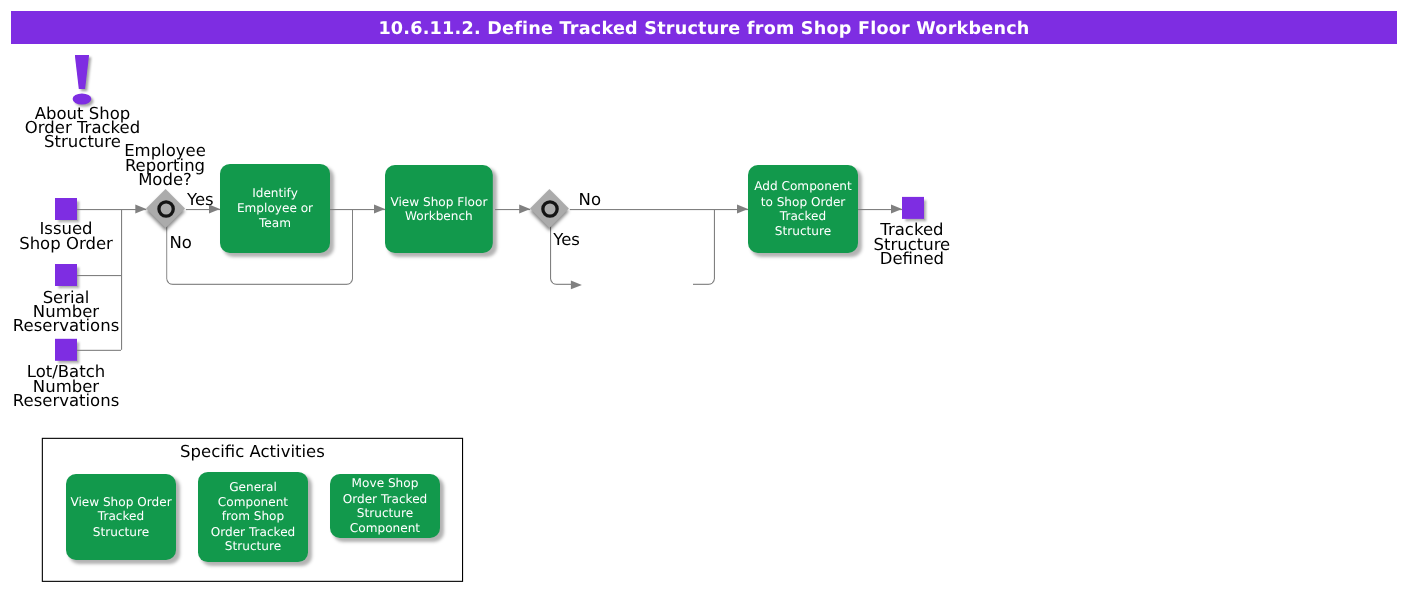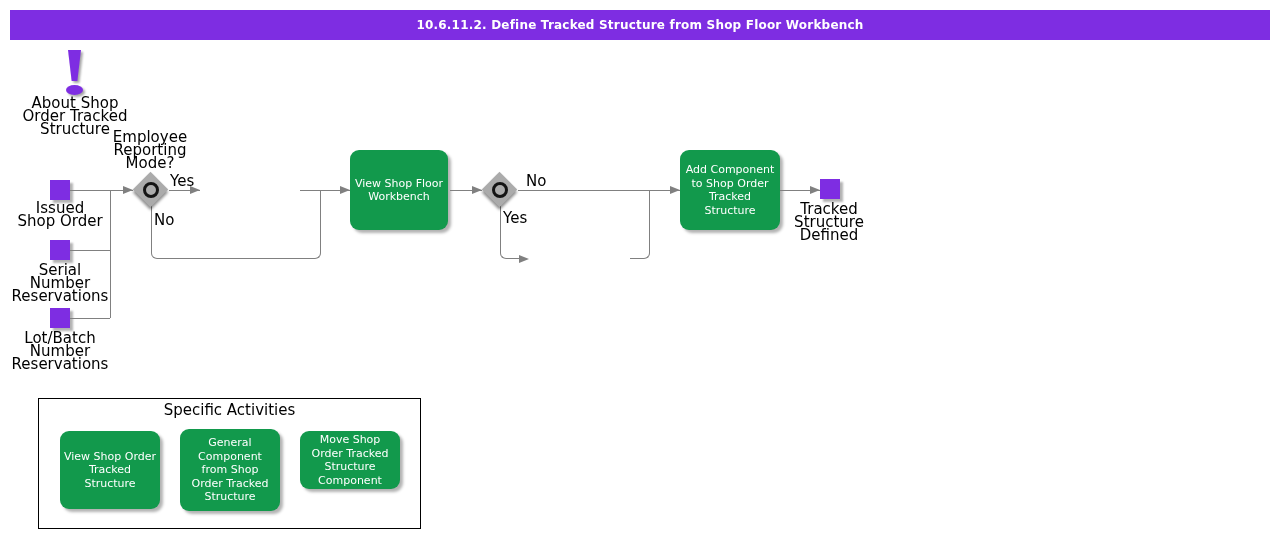--- a/index.html
+++ b/index.html
@@ -2,21 +2,21 @@
 <html style="--purple: #7E2DE2; --green: #12994C; --line: #808080; --diamond: #ABABAB;"><head>
 <meta charset="utf-8">
 <style>
   html,body{margin:0;padding:0;background:#fff;}
   body{font-family:"DejaVu Sans","Liberation Sans",sans-serif;}
   #canvas{position:relative;width:1280px;height:540px;background:#fff;overflow:hidden;}
 
   
   #titlebar{position:absolute;left:10px;top:10px;width:1260px;height:30px;
     background:var(--purple,#7E2DE2);display:flex;align-items:center;justify-content:center;}
-  #titlebar span{color:#fff;font-size:12px;font-weight:bold;letter-spacing:.2px;}
+  #titlebar span{color:#fff;font-size:16px;font-weight:bold;letter-spacing:.2px;}
 
   
   .lbl{position:absolute;color:#000;font-size:15px;line-height:13px;text-align:center;
     white-space:pre-line;}
 
   
   .gbox{position:absolute;background:var(--green,#12994C);color:#fff;font-size:11px;
     line-height:13.5px;text-align:center;white-space:pre-line;border-radius:9px;
     display:flex;align-items:center;justify-content:center;padding:2px;box-sizing:border-box;
     box-shadow:3px 3px 3px rgba(0,0,0,0.30);cursor:pointer;}
@@ -158,20 +158,23 @@
   <div class="lbl" id="lbl-d1">Employee
 Reporting
 Mode?</div>
   <div class="diamond" id="d1">
     <div class="dsq"></div>
     <div class="dcirc"></div>
   </div>
   <div class="lbl" id="lbl-yes1">Yes</div>
   <div class="lbl" id="lbl-no1">No</div>
 
+  <div class="gbox" id="box-identify">Identify
+Employee or
+Team</div>
   <div class="gbox" id="box-workbench">View Shop Floor
 Workbench</div>
 
   <div class="diamond" id="d2">
     <div class="dsq"></div>
     <div class="dcirc"></div>
   </div>
   <div class="lbl" id="lbl-no2">No</div>
   <div class="lbl" id="lbl-yes2">Yes</div>
 

